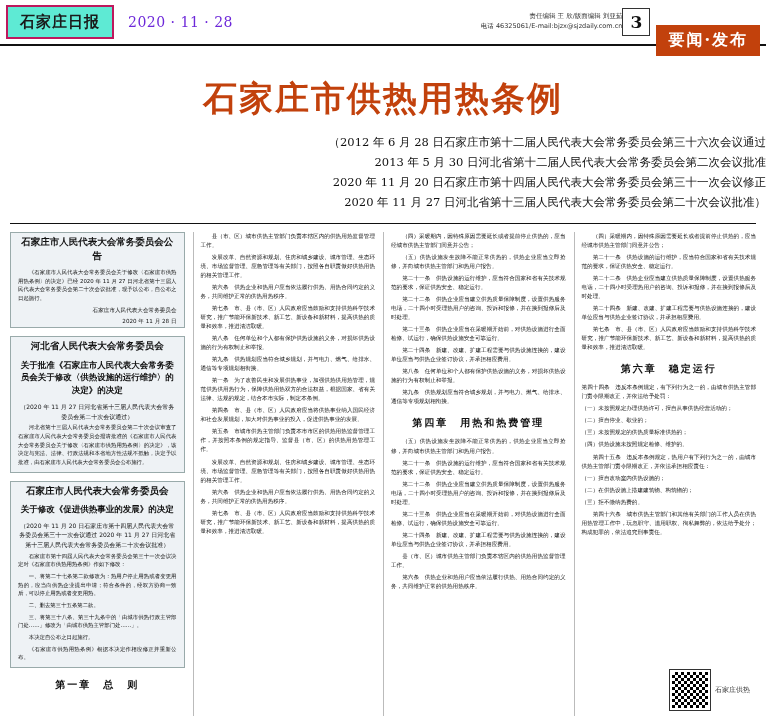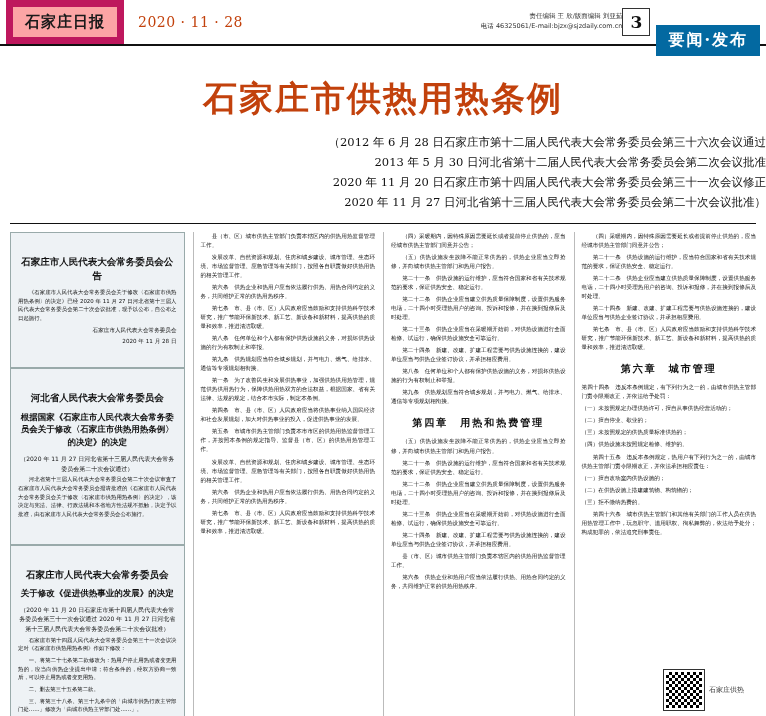--- a/index.html
+++ b/index.html
@@ -15,49 +15,49 @@
   .masthead{
     position:relative;
     height:44px;
     border-bottom:2px solid #111;
     display:flex;align-items:center;
     padding:0 6px;
   }
   .logo-box{
     display:flex;align-items:center;justify-content:center;
     width:104px;height:30px;
-    border:7px solid #be185d;
-    background:#fca5a5;
+    border:2px solid #be185d;
+    background:#5eead4;
     font-family:"DejaVu Serif","Liberation Serif",serif;
     font-weight:bold;font-size:15px;letter-spacing:1px;
     color:#1a1a1a;
     position:relative;
   }
   .logo-box .cn{ transform:scaleY(1.05); }
   .date{
     margin-left:14px;
     font-family:"DejaVu Serif","Liberation Serif",serif;
-    font-size:14px;color:#c2410c;letter-spacing:.5px;
+    font-size:14px;color:#6d28d9;letter-spacing:.5px;
   }
   .masthead-meta{
     margin-left:auto;
     text-align:right;
     font-size:6.5px;line-height:1.5;color:#333;
     margin-right:0;
   }
   .page-num{
     width:26px;height:26px;
     border:1px solid #333;
     display:flex;align-items:center;justify-content:center;
     font-family:"DejaVu Serif","Liberation Serif",serif;
     font-size:17px;font-weight:bold;
     margin-right:6px;
   }
   .section-tag{
-    background:#0369a1;color:#fff;
+    background:#c2410c;color:#fff;
     font-family:"DejaVu Serif","Liberation Serif",serif;
     font-size:16px;font-weight:bold;letter-spacing:2px;
     padding:5px 12px;
     margin-top:36px;
   }
 
   
   .headline{
     text-align:center;
     font-family:"DejaVu Serif","Liberation Serif",serif;
@@ -95,22 +95,22 @@
     position:relative;
   }
   .col + .col{ border-left:1px solid #bbb; padding-left:7px; }
   .col p{margin:0 0 3px;text-indent:2em;}
   .col p.noind{text-indent:0;}
 
   
   .notice{
     border:1px solid #9aa;
     background:#eef2f5;
-    padding:22px 7px;
-    margin-bottom:0;
+    padding:2px 7px;
+    margin-bottom:8px;
   }
   .notice h3{
     margin:0 0 5px;
     text-align:center;
     font-family:"DejaVu Serif","Liberation Serif",serif;
     font-size:9.5px;
     line-height:1.5;
     font-weight:bold;
     color:#111;
   }
@@ -133,21 +133,21 @@
     font-family:"DejaVu Serif","Liberation Serif",serif;
     font-weight:bold;
     font-size:10px;
     letter-spacing:2px;
     margin:9px 0 6px;
   }
 
   
   .footer-badge{
     position:absolute;
-    right:22px;bottom:6px;
+    right:16px;bottom:6px;
     display:flex;align-items:center;gap:5px;
   }
   .qr{
     width:36px;height:36px;
     background:
       repeating-linear-gradient(90deg,#000 0 3px,#fff 3px 6px),
       repeating-linear-gradient(0deg,#000 0 3px,#fff 3px 6px);
     background-blend-mode:difference;
     border:2px solid #fff;
     outline:1px solid #333;
@@ -189,21 +189,21 @@
 
       <div class="notice">
         <h3>石家庄市人民代表大会常务委员会公告</h3>
         <p>《石家庄市人民代表大会常务委员会关于修改〈石家庄市供热用热条例〉的决定》已经 2020 年 11 月 27 日河北省第十三届人民代表大会常务委员会第二十次会议批准，现予以公布，自公布之日起施行。</p>
         <p class="sign">石家庄市人民代表大会常务委员会</p>
         <p class="sign">2020 年 11 月 28 日</p>
       </div>
 
       <div class="notice">
         <h3>河北省人民代表大会常务委员会</h3>
-        <h4>根据国家《石家庄市人民代表大会常务委员会关于修改〈石家庄市供热用热条例〉的决定》的决定</h4>
+        <h4>关于批准《石家庄市人民代表大会常务委员会关于修改〈供热设施的运行维护〉的决定》的决定</h4>
         <div class="date-line">（2020 年 11 月 27 日河北省第十三届人民代表大会常务委员会第二十次会议通过）</div>
         <p>河北省第十三届人民代表大会常务委员会第二十次会议审查了石家庄市人民代表大会常务委员会报请批准的《石家庄市人民代表大会常务委员会关于修改〈石家庄市供热用热条例〉的决定》，该决定与宪法、法律、行政法规和本省地方性法规不抵触，决定予以批准，由石家庄市人民代表大会常务委员会公布施行。</p>
       </div>
 
       <div class="notice">
         <h3>石家庄市人民代表大会常务委员会</h3>
         <h4>关于修改《促进供热事业的发展》的决定</h4>
         <div class="date-line">（2020 年 11 月 20 日石家庄市第十四届人民代表大会常务委员会第三十一次会议通过 2020 年 11 月 27 日河北省第十三届人民代表大会常务委员会第二十次会议批准）</div>
         <p>石家庄市第十四届人民代表大会常务委员会第三十一次会议决定对《石家庄市供热用热条例》作如下修改：</p>
         <p>一、将第二十七条第二款修改为：热用户停止用热或者变更用热的，应当向供热企业提出申请；符合条件的，经双方协商一致后，可以停止用热或者变更用热。</p>
@@ -252,21 +252,21 @@
       <p>第六条　供热企业和热用户应当依法履行供热、用热合同约定的义务，共同维护正常的供热用热秩序。</p>
     </div>
 
     <div class="col">
       <p>（四）采暖期内，因特殊原因需要延长或者提前停止供热的，应当经城市供热主管部门同意并公告；</p>
       <p>第二十一条　供热设施的运行维护，应当符合国家和省有关技术规范的要求，保证供热安全、稳定运行。</p>
       <p>第二十二条　供热企业应当建立供热质量保障制度，设置供热服务电话，二十四小时受理热用户的咨询、投诉和报修，并在接到报修后及时处理。</p>
       <p>第二十四条　新建、改建、扩建工程需要与供热设施连接的，建设单位应当与供热企业签订协议，并承担相应费用。</p>
       <p>第七条　市、县（市、区）人民政府应当鼓励和支持供热科学技术研究，推广节能环保新技术、新工艺、新设备和新材料，提高供热的质量和效率，推进清洁取暖。</p>
 
-      <div class="chapter">第六章　城市管理</div>
+      <div class="chapter">第六章　稳定运行</div>
       <p class="noind">第四十四条　违反本条例规定，有下列行为之一的，由城市供热主管部门责令限期改正，并依法给予处罚：</p>
       <p class="noind">（一）未按照规定办理供热许可，擅自从事供热经营活动的；</p>
       <p class="noind">（二）擅自停业、歇业的；</p>
       <p class="noind">（三）未按照规定的供热质量标准供热的；</p>
       <p class="noind">（四）供热设施未按照规定检修、维护的。</p>
       <p>第四十五条　违反本条例规定，热用户有下列行为之一的，由城市供热主管部门责令限期改正，并依法承担相应责任：</p>
       <p class="noind">（一）擅自改动室内供热设施的；</p>
       <p class="noind">（二）在供热设施上搭建建筑物、构筑物的；</p>
       <p class="noind">（三）拒不缴纳热费的。</p>
       <p>第四十六条　城市供热主管部门和其他有关部门的工作人员在供热用热管理工作中，玩忽职守、滥用职权、徇私舞弊的，依法给予处分；构成犯罪的，依法追究刑事责任。</p>

